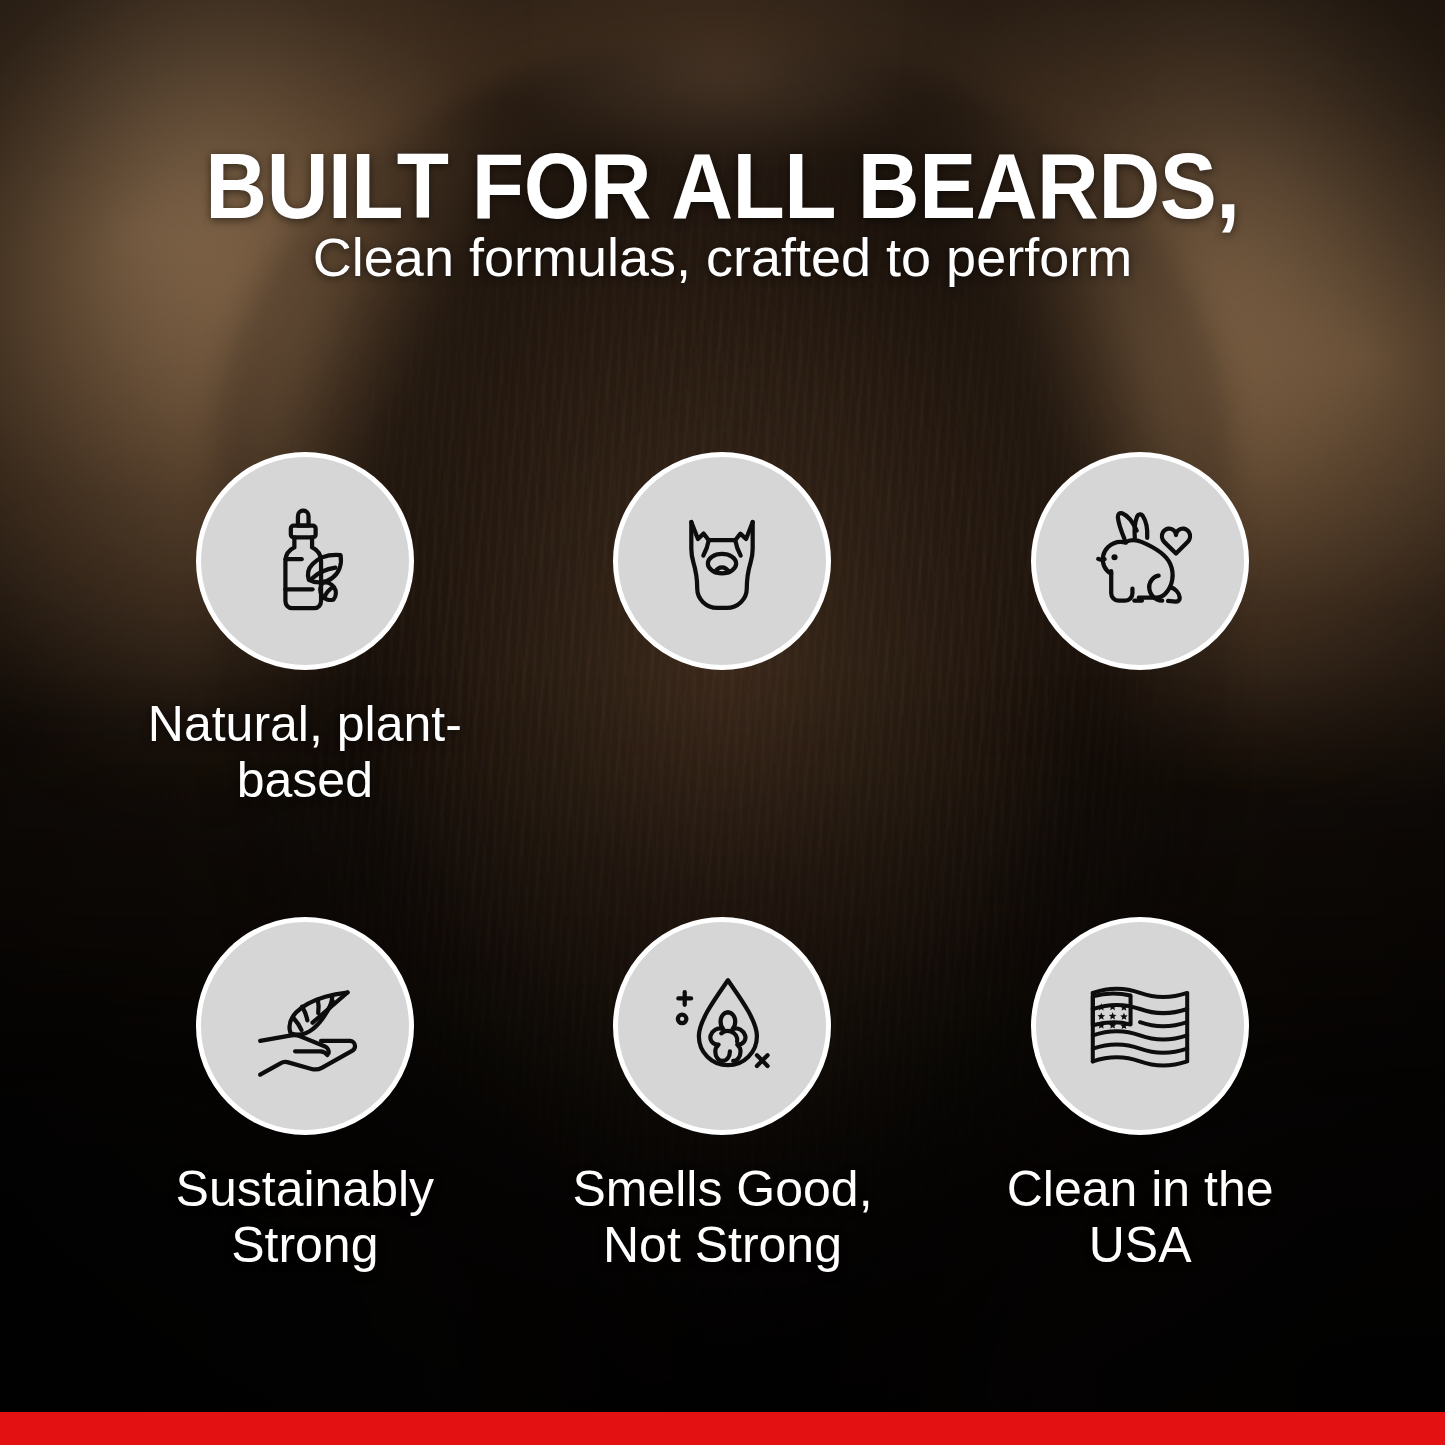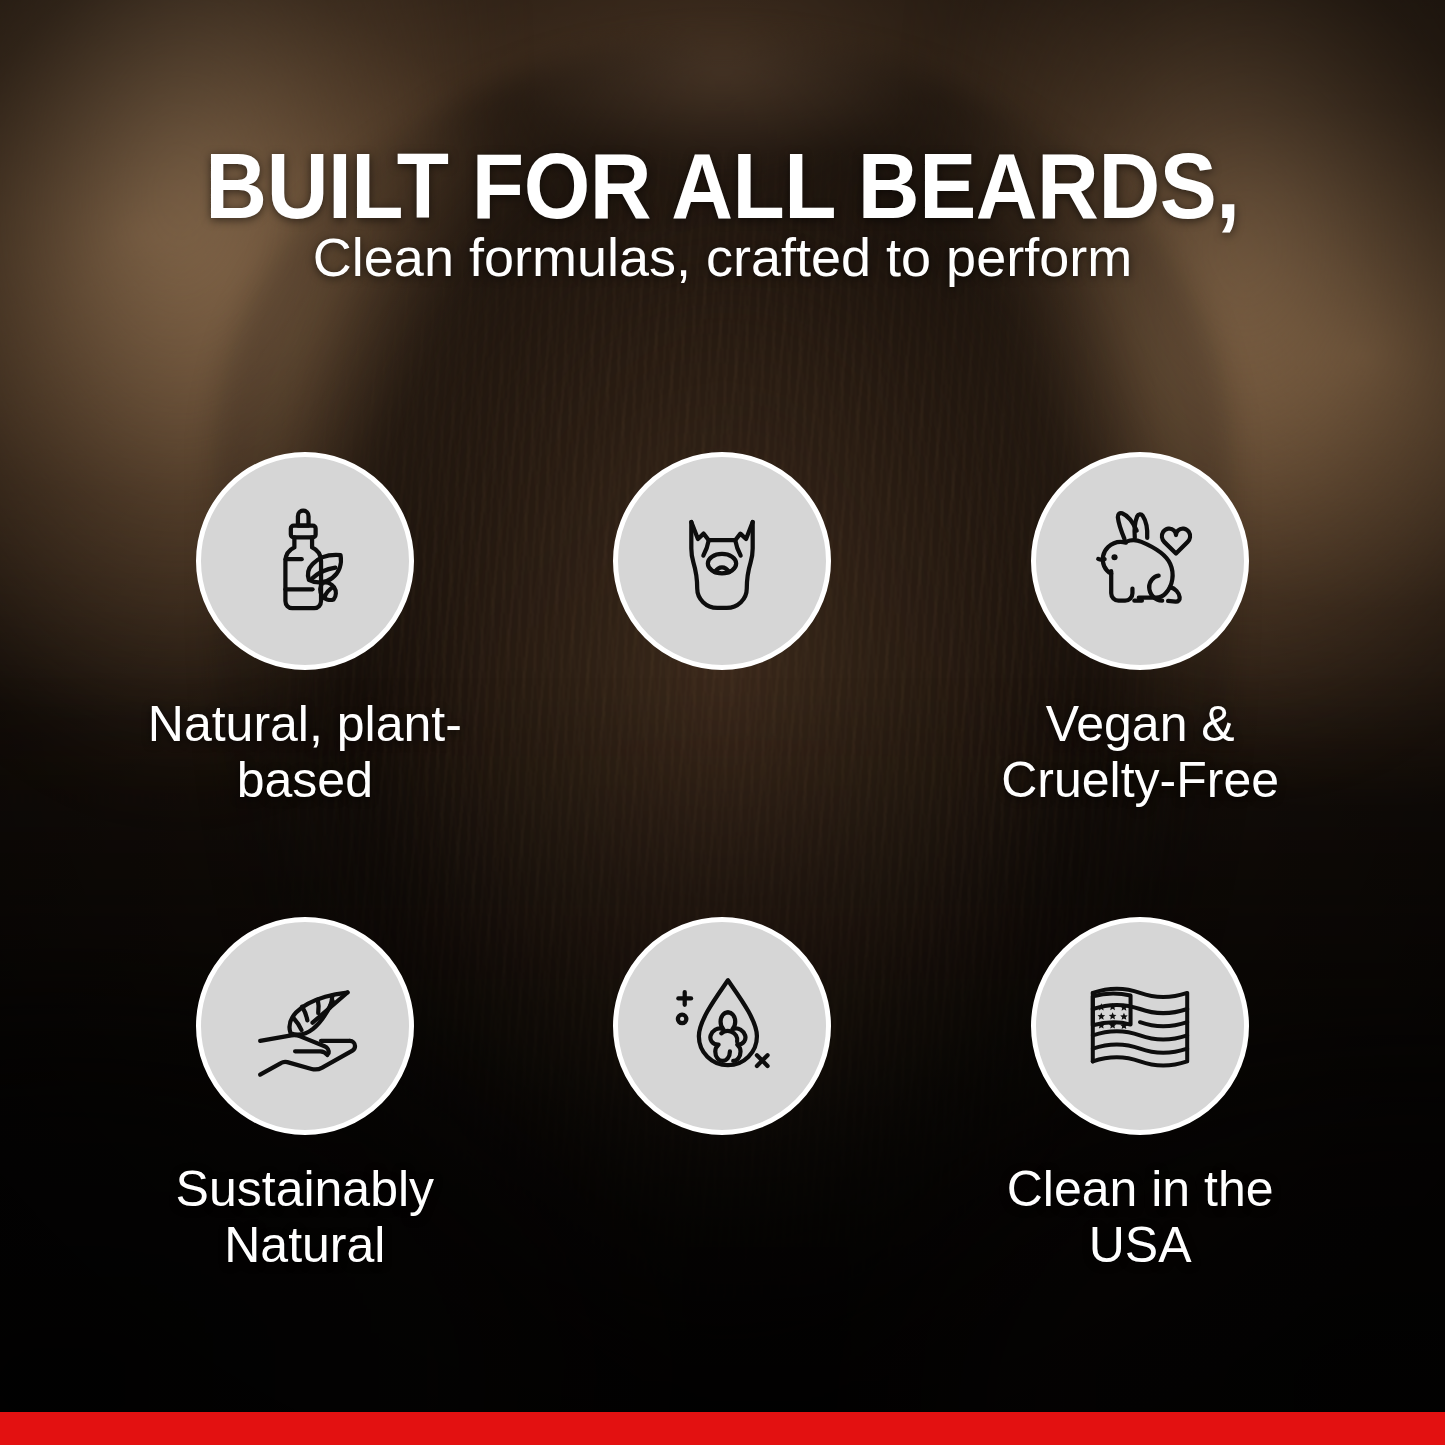--- a/index.html
+++ b/index.html
@@ -260,57 +260,57 @@
             <path d="M38.4 33.6c4-1.6 8.6-1.6 12.8 0.2 8.6 3.6 20.2 9.4 24.4 18.6 3.8 8.4 2.2 18.6-4 25.2-2 2.2-5 3.4-8 3.4H49"></path>
             <path d="M51.6 83.6h-6.4"></path>
             <path d="M57.8 72c0-4.8 3.4-8.8 8-9.6"></path>
             <path d="M57.8 72c0 6.2 4.8 11.4 11 11.6"></path>
             <path d="M75.4 72.2c4.4 1 7.6 4.4 8.2 8.6 0.3 2-1.3 3.8-3.4 3.6l-6.4-0.6"></path>
             <circle cx="28.4" cy="46.8" r="2.6" fill="#0d0d0d" stroke="none"></circle>
             <path d="M20 48.4c-2 0.6-3.8 0.6-5.4-0.2"></path>
             <path d="M69.6 25.4c2.1-3.3 6.5-3.9 9.2-1.3 1.1 1.1 1.7 2.5 1.7 3.9 0-1.4 0.6-2.8 1.7-3.9 2.7-2.6 7.1-2 9.2 1.3 1.7 2.7 1.2 6.3-1.1 8.6l-9.8 9.6-9.8-9.6c-2.3-2.3-2.8-5.9-1.1-8.6z"></path>
           </svg>
         </div>
-        <div class="feature-label">Vegan &amp;
-Cruelty-Free</div>
       </div>
 
       <div class="feature">
         <div class="badge">
           <svg viewBox="0 0 100 100" fill="none" stroke="#0d0d0d" stroke-width="3.6" stroke-linecap="round" stroke-linejoin="round">
             <path d="M86 21.6c-3.4 0.4-10.6 1.2-18.8 3.6-8.8 2.6-18.8 7-24.8 13.4-5 5.4-6.6 12-4.6 17.6 6 2.2 13.2 0.8 19-3.8 7-5.6 12.8-15.4 16.6-23.6"></path>
             <path d="M86 21.6L56.4 47.2"></path>
             <path d="M47.6 33.6c2 3.4 3.6 7.4 4.4 11.6"></path>
             <path d="M40.4 43.4c2.6 2.8 5 6.2 6.6 10"></path>
             <path d="M60.8 27.6c0.8 3.6 1 7.6 0.4 11.4"></path>
             <path d="M73.2 24c-0.2 3.6-1 7.2-2.2 10.6"></path>
             <path d="M12 62.6l26.4-4.6c2.6-0.4 5.2-0.2 7.6 0.8l20.6 8.4c2.4 1 3.8 3.4 3.4 5.8"></path>
             <path d="M88 62.6c2.4 0 4.4 2 4.4 4.4 0 1.6-0.8 3-2.2 3.8L64.6 85.2c-2.8 1.6-6 2-9 1.2L35 80.6c-1.8-0.5-3.8-0.2-5.4 0.8L12 91.2"></path>
             <path d="M88 62.6H63.6"></path>
             <path d="M41.6 71.4h21.2c2.6 0 4.8 1.2 6.2 3.2"></path>
           </svg>
         </div>
         <div class="feature-label">Sustainably
-Natural</div>
+Strong</div>
       </div>
 
       <div class="feature">
         <div class="badge">
           <svg viewBox="0 0 100 100" fill="none" stroke="#0d0d0d" stroke-width="3.6" stroke-linecap="round" stroke-linejoin="round">
             <path d="M55 11.2C47 23 30.4 44.6 30.4 58.6 30.4 72.2 41.4 83.2 55 83.2S79.6 72.2 79.6 58.6C79.6 44.6 63 23 55 11.2z"></path>
             <path d="M55 38.4c-3.4 0-6.2 3.4-6.2 8 0 2.6 0.9 4.9 2.3 6.4 -2-1-4.6-1-6.9 0.4-3.9 2.4-5.2 6.8-3 9.9 1.3 1.8 3.5 2.7 5.9 2.6 -1.7 1.4-2.8 3.5-2.8 5.9 0 4.6 2.8 8 6.2 8s6.2-3.4 6.2-8"></path>
             <path d="M55 38.4c3.4 0 6.2 3.4 6.2 8 0 2.6-0.9 4.9-2.3 6.4 2-1 4.6-1 6.9 0.4 3.9 2.4 5.2 6.8 3 9.9-1.3 1.8-3.5 2.7-5.9 2.6 1.7 1.4 2.8 3.5 2.8 5.9 0 4.6-2.8 8-6.2 8"></path>
             <path d="M49.4 56.2c2.2-2 5.6-2.6 8.6-1.4 3.4 1.4 5.4 4.8 4.8 8.2"></path>
             <path d="M18.4 21.2v10.8"></path>
             <path d="M13 26.6h10.8"></path>
             <circle cx="16.2" cy="44" r="3.6"></circle>
             <path d="M79.6 74.8l9 9"></path>
             <path d="M88.6 74.8l-9 9"></path>
           </svg>
         </div>
+        <div class="feature-label">Smells Good,
+Not Strong</div>
       </div>
 
       <div class="feature">
         <div class="badge">
           <svg viewBox="0 0 100 100" fill="none" stroke="#0d0d0d" stroke-width="3.4" stroke-linecap="round" stroke-linejoin="round">
             <path d="M10 22v58"></path>
             <path d="M10 22c13.6-4.6 27.2-4.6 40 0 12.8 4.6 26.4 4.6 40 0v58c-13.6 4.6-27.2 4.6-40 0-12.8-4.6-26.4-4.6-40 0"></path>
             <path d="M10 35.6c13.6-4.6 27.2-4.6 40 0 12.8 4.6 26.4 4.6 40 0"></path>
             <path d="M50 46.8c12.8 4.6 26.4 4.6 40 0"></path>
             <path d="M10 58c13.6-4.6 27.2-4.6 40 0 12.8 4.6 26.4 4.6 40 0"></path>

